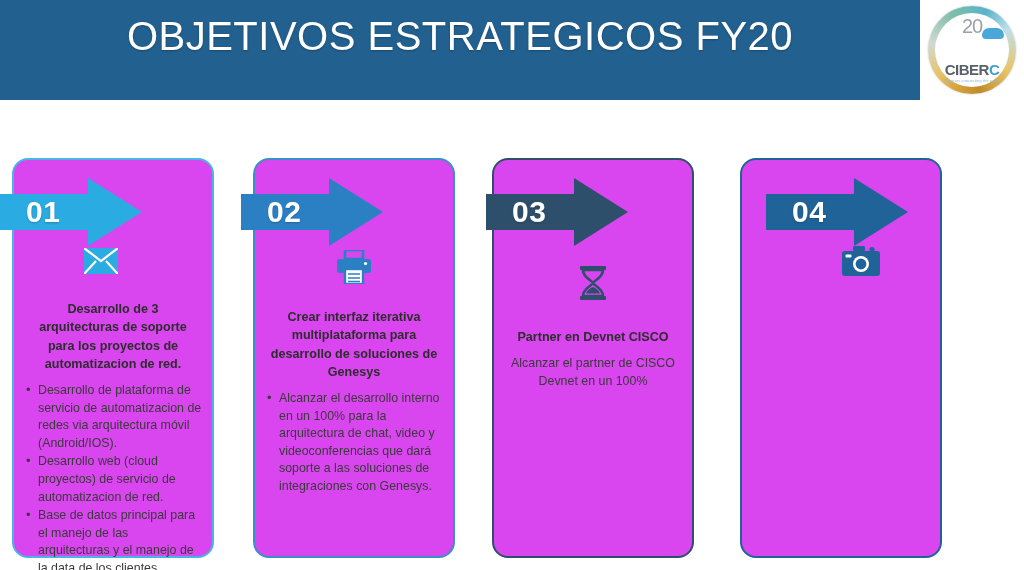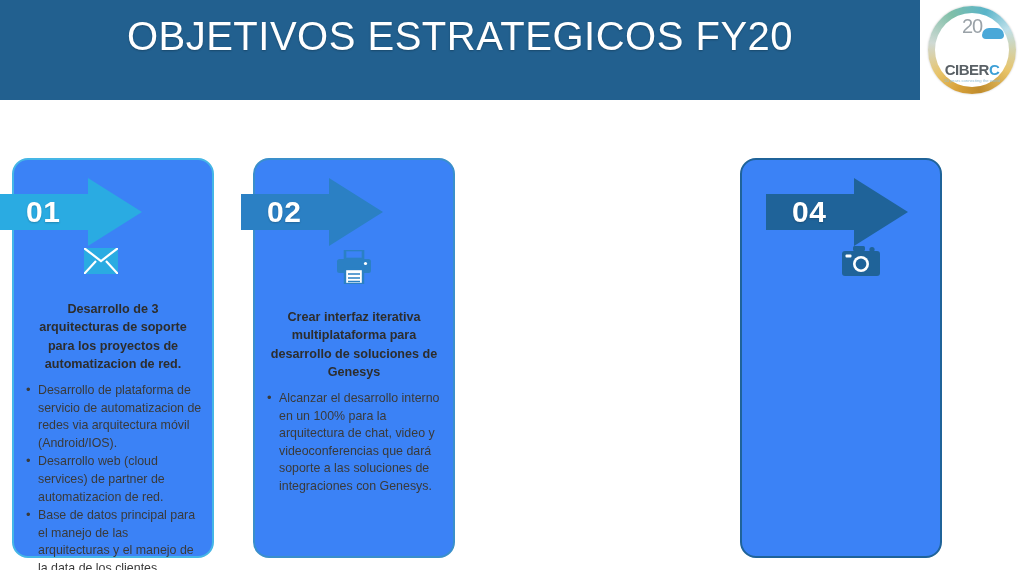--- a/index.html
+++ b/index.html
@@ -110,21 +110,21 @@
     top: 158px;
     width: 1024px;
     height: 404px;
   }
   .card {
     position: absolute;
     top: 0;
     width: 202px;
     height: 400px;
     border-radius: 16px;
-    background: #3b82f6;
+    background: #d946ef;
     box-sizing: border-box;
   }
   .card.c1 { left: 12px;  border: 2px solid #45B6E6; }
   .card.c2 { left: 253px; border: 2px solid #3A8FCB; }
   .card.c3 { left: 492px; border: 2px solid #2E4F6C; }
   .card.c4 { left: 740px; border: 2px solid #1F6399; }
 
   
   .arrow {
     position: absolute;
@@ -249,21 +249,21 @@
         <rect x="0" y="0" width="34" height="26" fill="#2AABE2"></rect>
         <path d="M0,0 L17,13 L34,0" fill="none" stroke="#ffffff" stroke-width="2.2"></path>
         <path d="M0,26 L12,13 M34,26 L22,13" fill="none" stroke="#ffffff" stroke-width="2.2"></path>
       </svg>
     </div>
 
     <div class="card-body">
       <p class="card-heading">Desarrollo de 3 arquitecturas de soporte para los proyectos de automatizacion de red.</p>
       <ul class="bullets">
         <li>Desarrollo de plataforma de servicio de automatizacion de redes via arquitectura móvil (Android/IOS).</li>
-        <li>Desarrollo web (cloud services) de partner de automatizacion de red.</li>
+        <li>Desarrollo web (cloud proyectos) de servicio de automatizacion de red.</li>
         <li>Base de datos principal para el manejo de las arquitecturas y el manejo de la data de los clientes.</li>
       </ul>
     </div>
   </div>
 
   <div class="card c2">
     <div class="arrow">
       <svg width="142" height="68" viewBox="0 0 142 68">
         <path d="M0,16 L88,16 L88,0 L142,34 L88,68 L88,52 L0,52 Z" fill="#2B80C4"></path>
       </svg>
@@ -281,20 +281,42 @@
     </div>
 
     <div class="card-body">
       <p class="card-heading">Crear interfaz iterativa multiplataforma para desarrollo de soluciones de Genesys</p>
       <ul class="bullets">
         <li>Alcanzar el desarrollo interno en un 100% para la arquitectura de chat, video y videoconferencias que dará soporte a las soluciones de integraciones con Genesys.</li>
       </ul>
     </div>
   </div>
 
+  <div class="card c3">
+    <div class="arrow">
+      <svg width="142" height="68" viewBox="0 0 142 68">
+        <path d="M0,16 L88,16 L88,0 L142,34 L88,68 L88,52 L0,52 Z" fill="#2E4F6C"></path>
+      </svg>
+      <div class="arrow-num">03</div>
+    </div>
+
+    <div class="icon-box">
+      <svg width="28" height="34" viewBox="0 0 28 34">
+        <rect x="1" y="0" width="26" height="4" rx="1" fill="#2E4F6C"></rect>
+        <rect x="1" y="30" width="26" height="4" rx="1" fill="#2E4F6C"></rect>
+        <path d="M4,4 C4,12 14,15 14,17 C14,19 4,22 4,30 L24,30 C24,22 14,19 14,17 C14,15 24,12 24,4 Z" fill="none" stroke="#2E4F6C" stroke-width="2.6" stroke-linejoin="round"></path>
+        <path d="M7,27.5 C8.5,23 14,21 14,21 C14,21 19.5,23 21,27.5 Z" fill="#2E4F6C"></path>
+      </svg>
+    </div>
+
+    <div class="card-body">
+      <p class="card-heading">Partner en Devnet CISCO</p>
+      <p class="card-sub">Alcanzar el partner de CISCO Devnet en un 100%</p>
+    </div>
+  </div>
 
   <div class="card c4">
     <div class="arrow">
       <svg width="142" height="68" viewBox="0 0 142 68">
         <path d="M0,16 L88,16 L88,0 L142,34 L88,68 L88,52 L0,52 Z" fill="#1F6399"></path>
       </svg>
       <div class="arrow-num">04</div>
     </div>
 
     <div class="icon-box">

